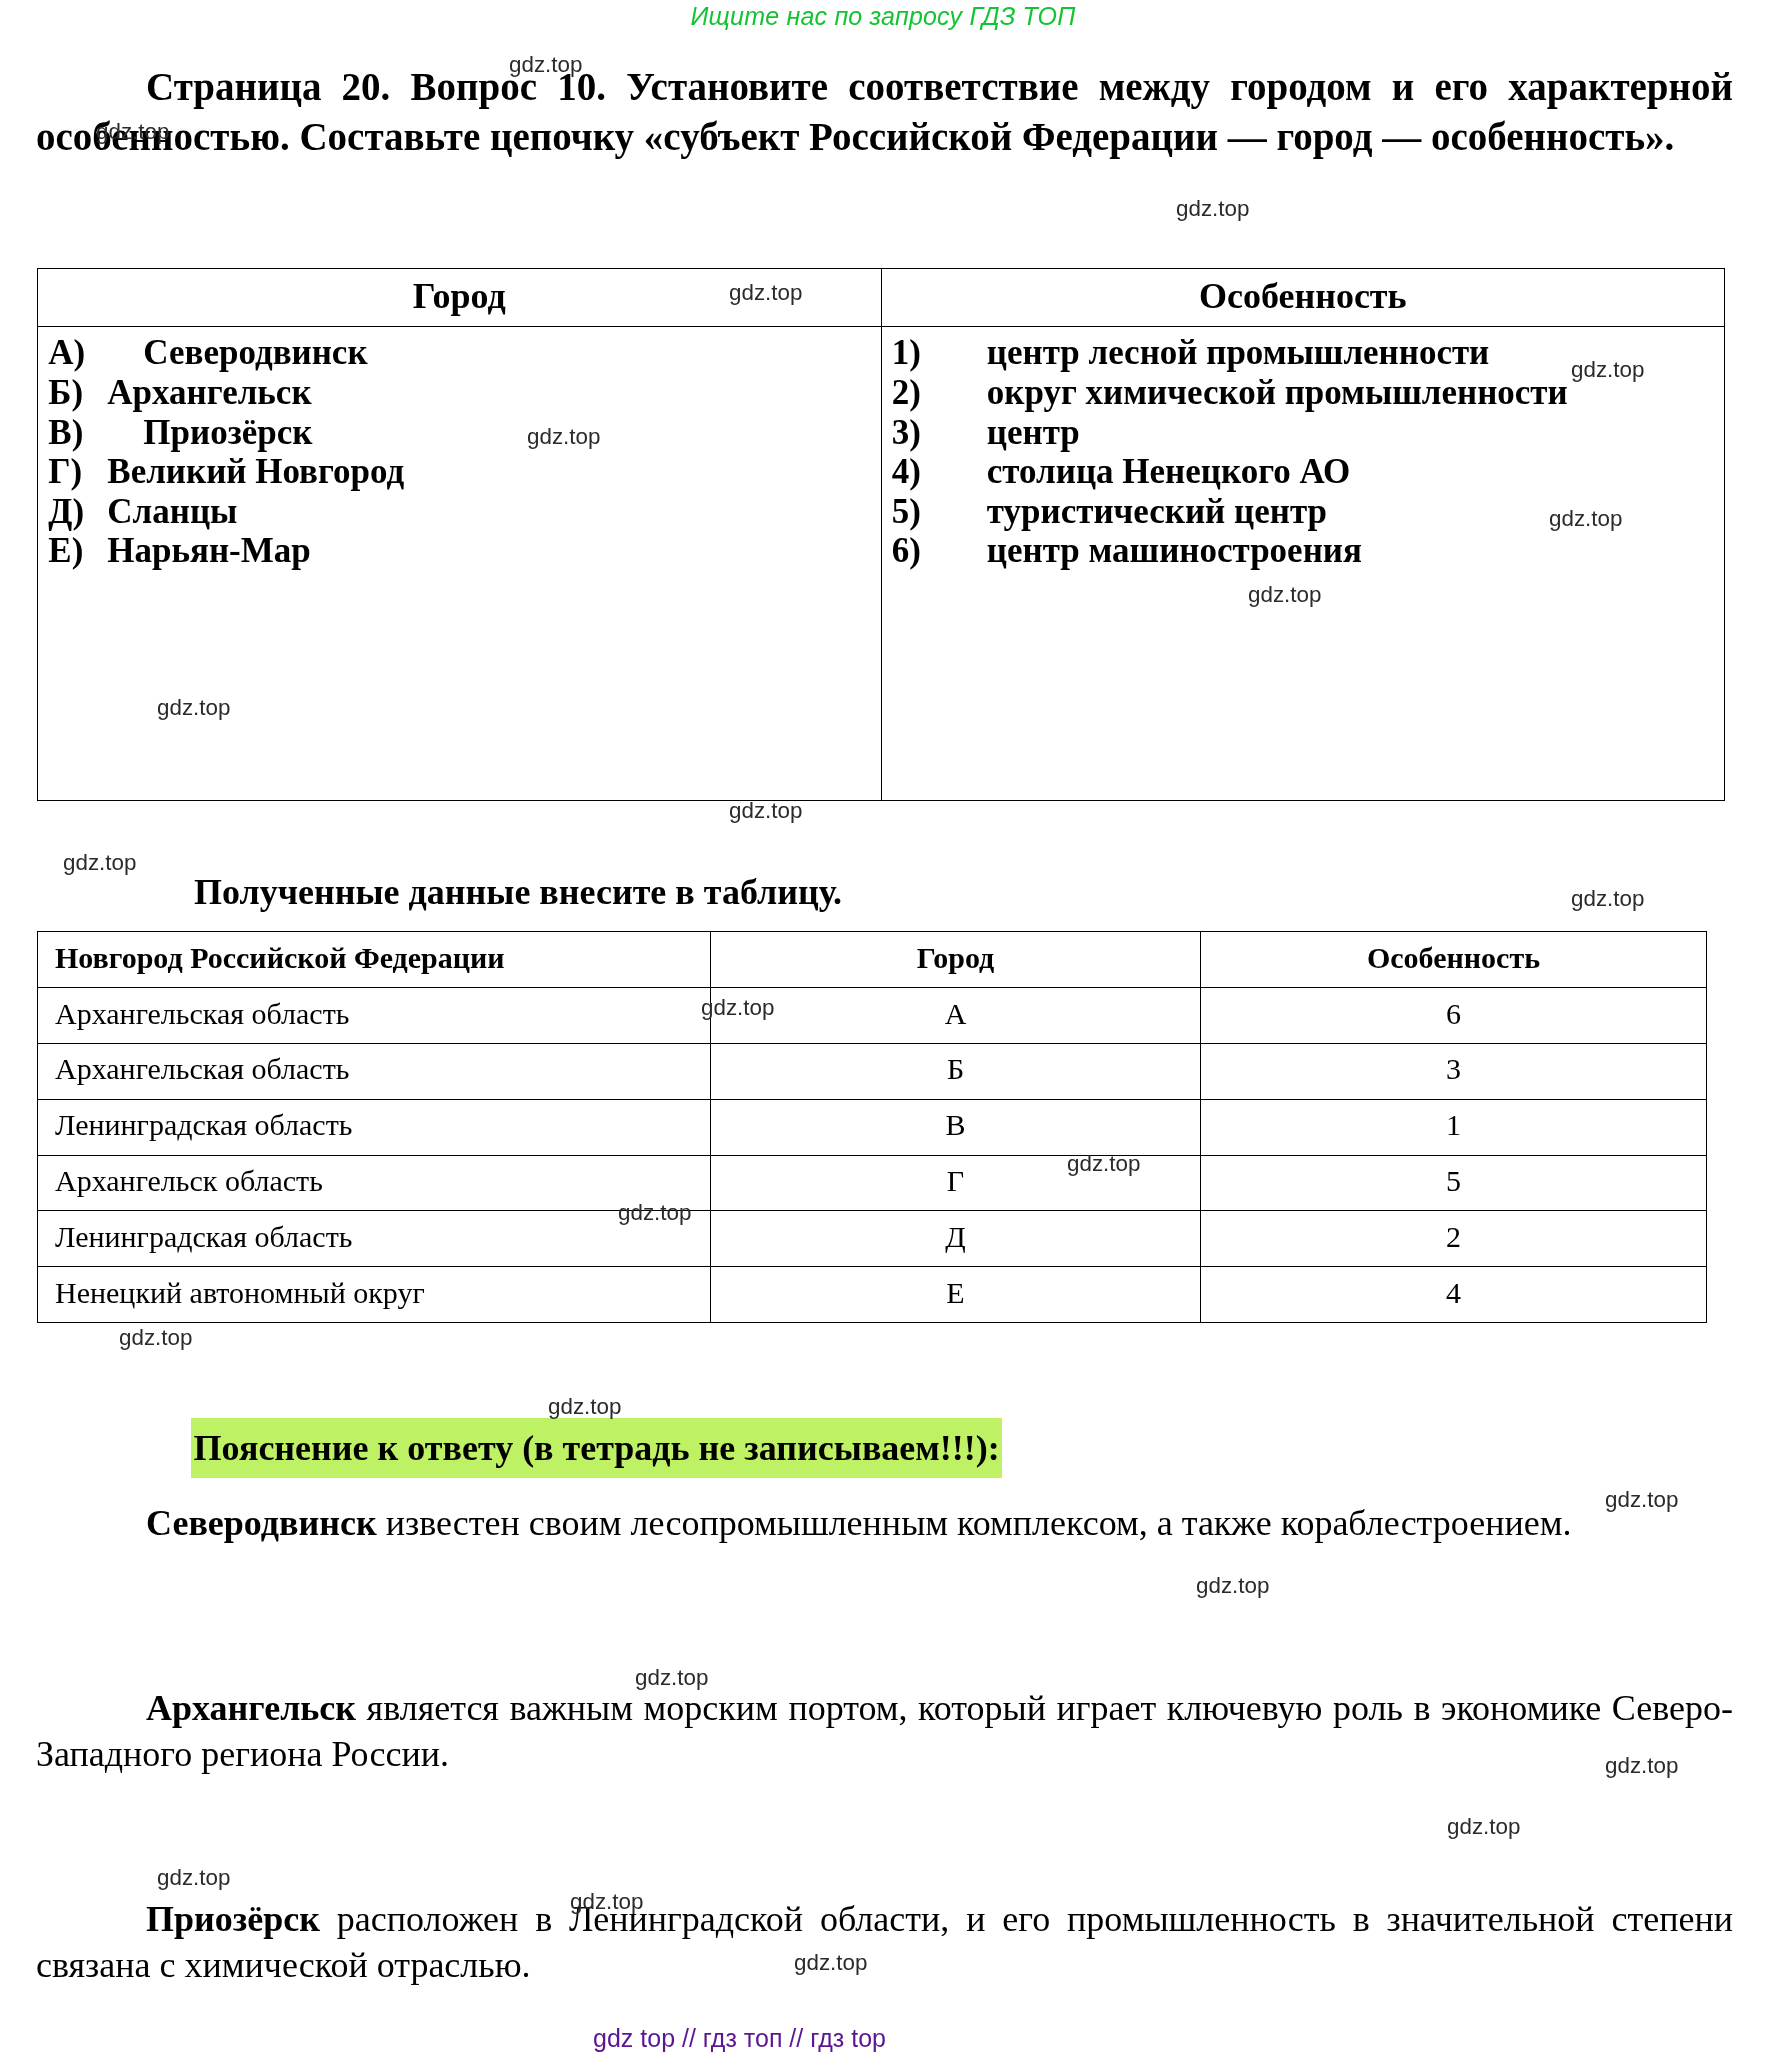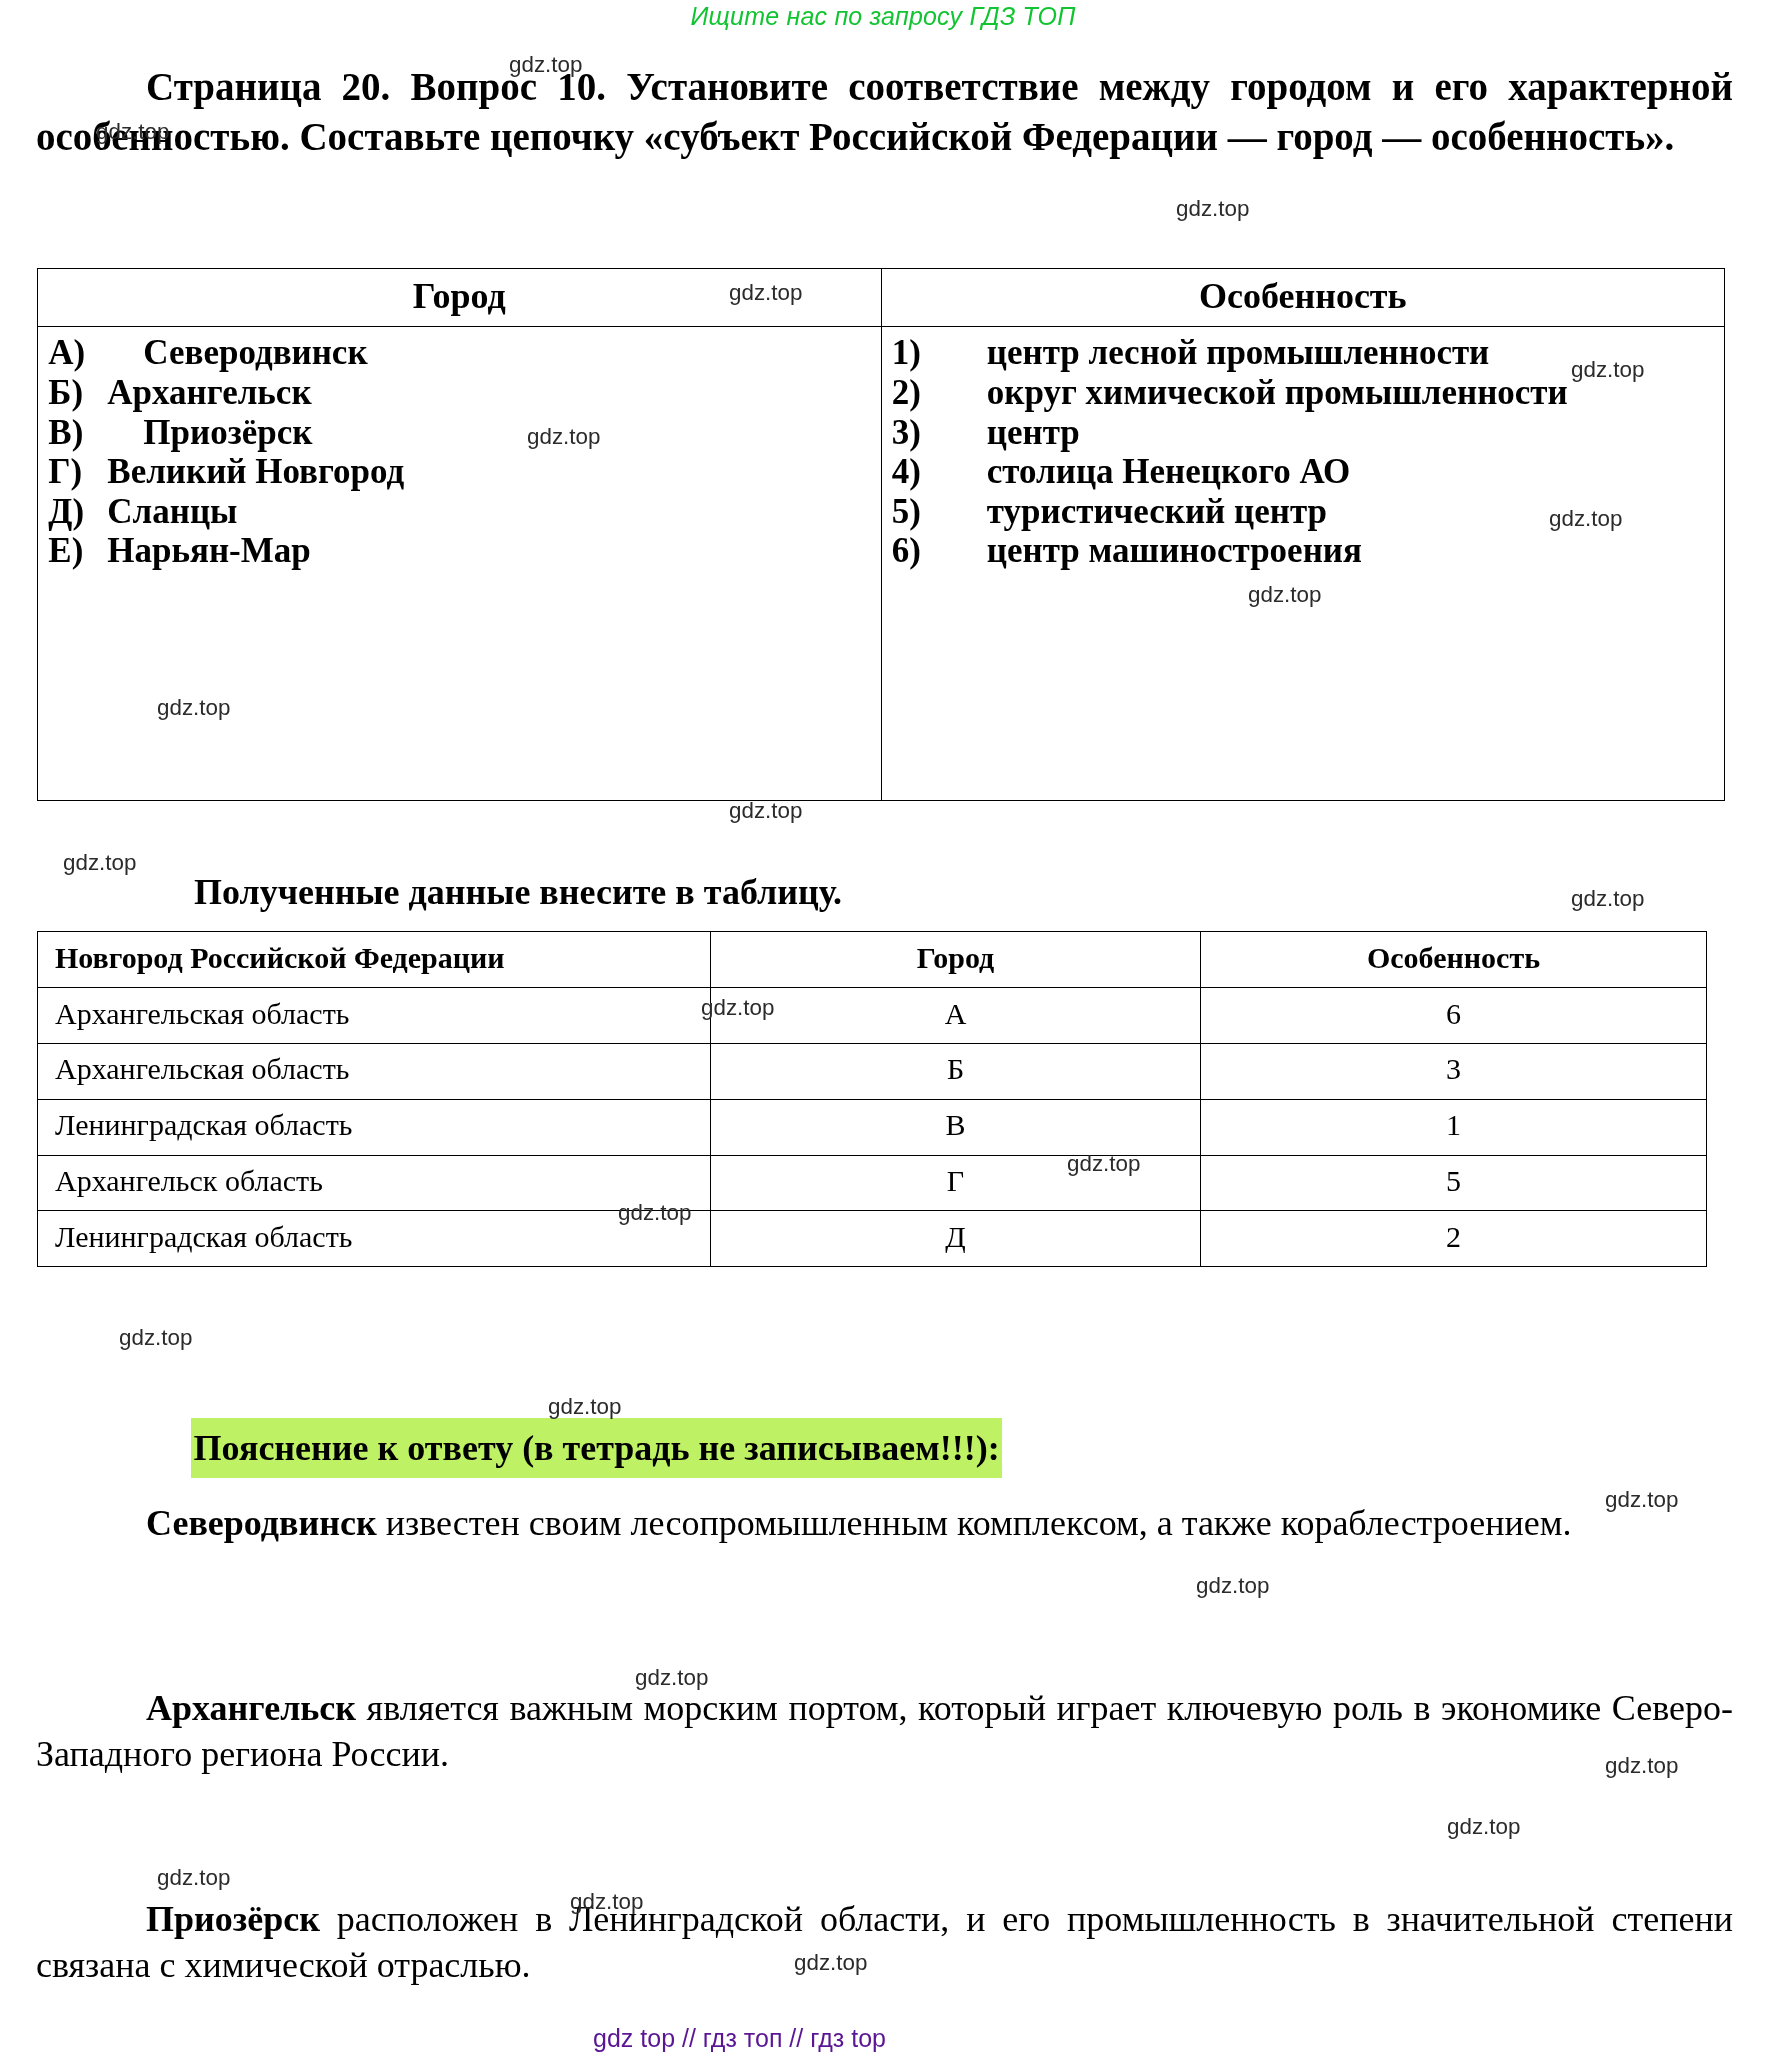--- a/index.html
+++ b/index.html
@@ -250,20 +250,25 @@
   </tr>
   <tr>
     <td class="left">Архангельск область</td>
     <td>Г</td>
     <td>5</td>
   </tr>
   <tr>
     <td class="left">Ленинградская область</td>
     <td>Д</td>
     <td>2</td>
+  </tr>
+  <tr>
+    <td class="left">Ненецкий автономный округ</td>
+    <td>Е</td>
+    <td>4</td>
   </tr>
 </tbody>
   </table>
 
 <div class="note-wrap">
   <span class="note">Пояснение к ответу (в тетрадь не записываем!!!):</span>
 </div>
 
 <div class="para p1"><b>Северодвинск</b><span> известен своим лесопромышленным комплексом, а также кораблестроением.</span></div>
 

